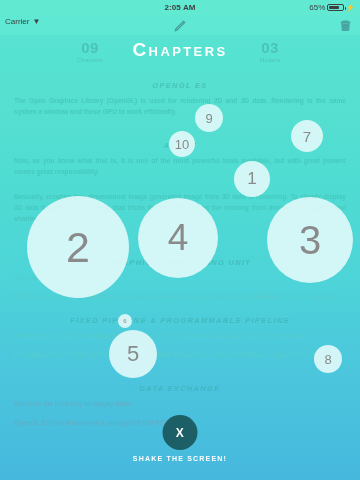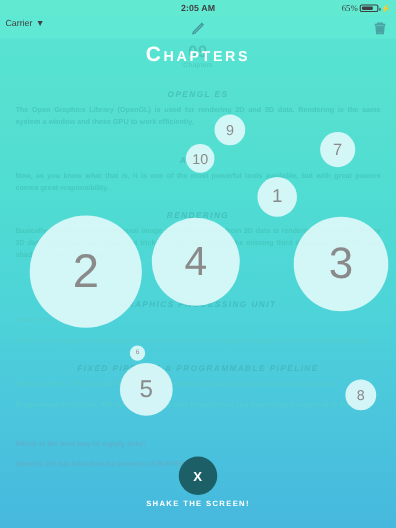--- a/index.html
+++ b/index.html
@@ -26,21 +26,21 @@
     display: flex;
     align-items: center;
     padding: 0 5px;
     box-sizing: border-box;
     font-size: 8px;
     color: #3f3f3f;
     z-index: 40;
   }
   .sb-left { display: flex; align-items: center; gap: 3px; margin-top: 28px; }
   .sb-center { position: absolute; left: 0; right: 0; text-align: center; font-weight: bold; letter-spacing: .1px; }
-  .sb-right { margin-left: auto; display: flex; align-items: center; gap: 2px; position: relative; z-index: 2; font-family: Liberation Serif, serif;}
+  .sb-right { margin-left: auto; display: flex; align-items: center; gap: 2px; position: relative; z-index: 2;}
   .wifi-glyph { font-size: 8px; line-height: 1; }
   .battery-shell {
     width: 17px; height: 7px;
     border: 1px solid #3f3f3f;
     border-radius: 2px;
     position: relative;
     box-sizing: border-box;
   }
   .battery-shell::after {
     content: "";
@@ -243,53 +243,57 @@
       <rect x="6" y="8" width="12" height="12" fill="#3c7a86"></rect>
     </svg>
   </div>
 
   <div id="header">
     <div id="stats">
       <div class="stat">
         <div class="stat-num">09</div>
         <div class="stat-label">Chapters</div>
       </div>
+      <div class="stat">
+        <div class="stat-num">03</div>
+        <div class="stat-label">Models</div>
+      </div>
     </div>
     <div id="page-title">Chapters</div>
   </div>
 
   <div id="content">
 
     <div class="sec-heading">OpenGL ES</div>
     <p class="body-text">The Open Graphics Library (OpenGL) is used for rendering 2D and 3D data. Rendering is the same system a window and these GPU to work efficiently.</p>
 
     <div class="spacer-md"></div>
 
     <div class="sec-heading">About</div>
     <p class="body-text">Now, as you know what that is, it is one of the most powerful tools available, but with great powers comes great responsibility.</p>
 
     <div class="spacer-sm"></div>
 
-    <div class="sec-heading">Rendering</div>
     <p class="body-text">Basically, creating two dimensional image generated image from 3D data is rendering. To simply display 3D data it generates an image that tricks the eye into seeing the missing third dimension. Lighting and shading is one of the ways.</p>
 
     <div class="spacer-lg"></div>
 
     <div class="sec-heading">Graphics Processing Unit</div>
     <p class="body-text lower">What does GPU do?</p>
     <p class="body-text lower">GPU is a very powerful hardware unit that works on various graphical data. Data that contain elements</p>
 
     <div class="spacer-sm"></div>
 
     <div class="sec-heading">Fixed Pipeline &amp; Programmable Pipeline</div>
     <p class="body-text lower">Fixed pipeline: API has built in functions, predefined functions, and they make it easy to use.</p>
     <p class="body-text lower">Programmable Pipeline: API eliminates those built in functions, and everything is expected to be</p>
 
     <div class="spacer-md"></div>
 
+    <div class="sec-heading">Data Exchange</div>
     <p class="body-text dark">Which is the best way to supply data?</p>
     <p class="body-text dark">OpenGL ES has introduced a concept of BUFFERS.</p>
   </div>
 
   <div id="bubbles">
       <div class="bubble" style="left: 195px; top: 104px; width: 28px; height: 28px; font-size: 13px;">
         <span>9</span>
       </div>
       <div class="bubble" style="left: 291px; top: 120px; width: 32px; height: 32px; font-size: 15px;">
         <span>7</span>

